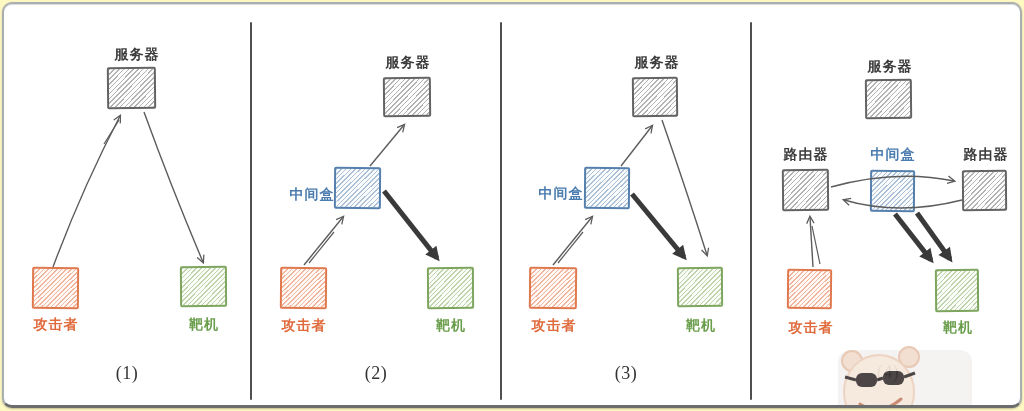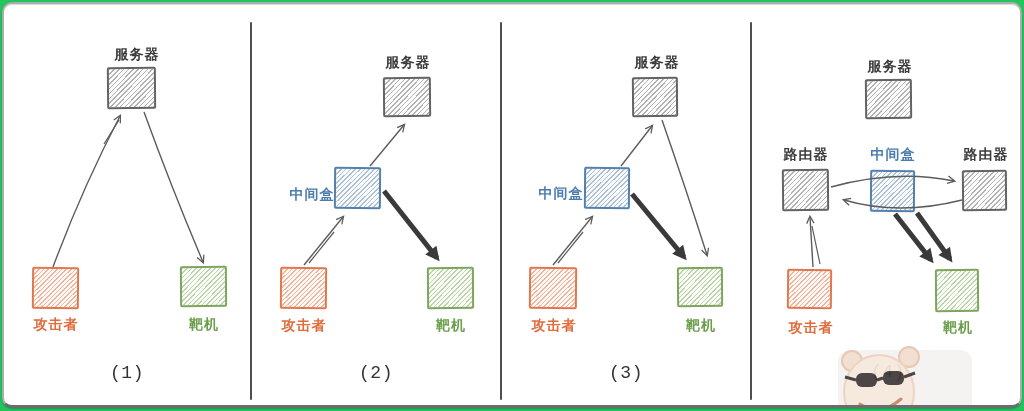--- a/index.html
+++ b/index.html
@@ -1,19 +1,19 @@
 <!DOCTYPE html>
 <html><head>
 <meta charset="utf-8">
 <style>
   html,body{margin:0;padding:0;background:#fff;}
   #stage{
     position:relative;width:1024px;height:411px;
-    font-family:Liberation Mono, monospace;
-    background:#22c55e;overflow:hidden;
+    font-family:Liberation Serif, serif;
+    background:#fef9c3;overflow:hidden;
   }
   #frame{
     position:absolute;left:2px;top:2px;right:2px;bottom:3px;
     border:2px solid #abaeb0;
     border-bottom:3px solid #6a6c6e;
     border-radius:10px;
     box-shadow:inset 0 1px 0 #d9dbdc, 0 1px 2px rgba(0,0,0,0.25);
     background:#ffffff;overflow:hidden;
   }
   .divider{

